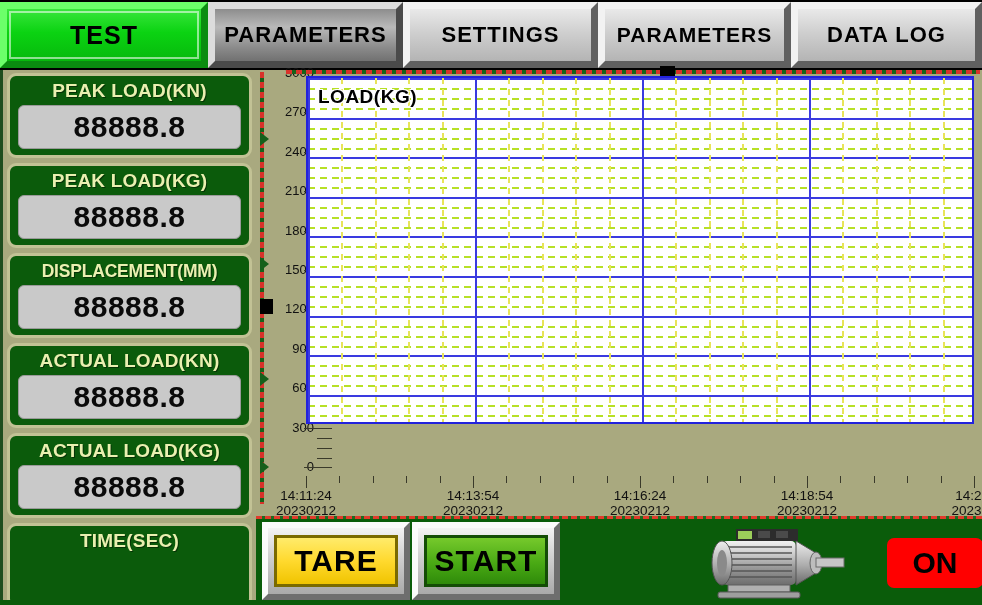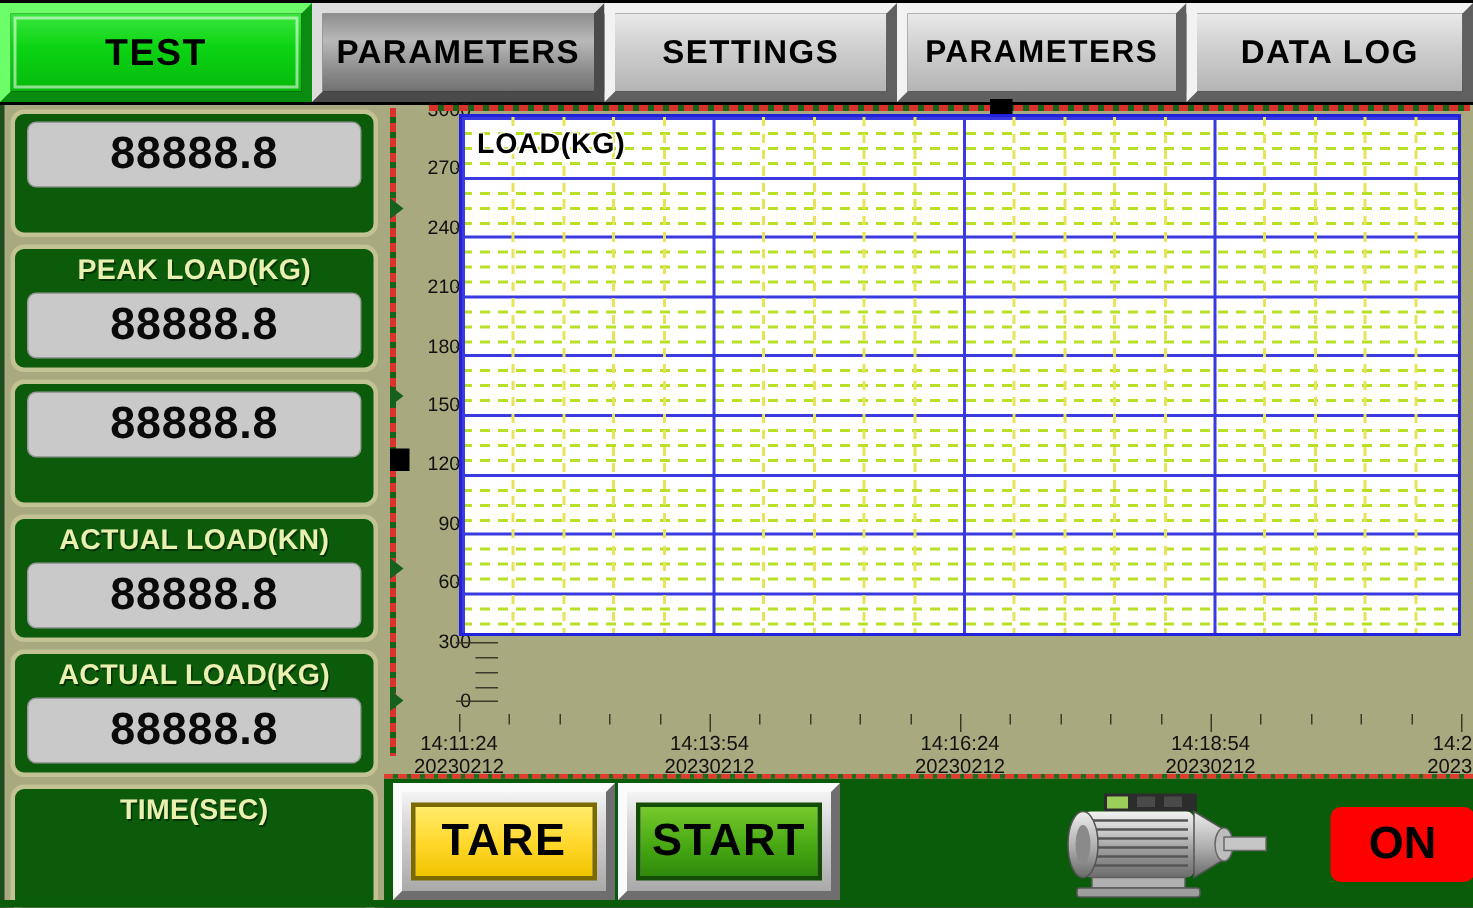--- a/index.html
+++ b/index.html
@@ -297,29 +297,31 @@
       <span class="tlabel">PARAMETERS</span>
     </div>
     <div class="tab tab-datalog">
       <span class="tlabel">DATA LOG</span>
     </div>
   </div>
 
   <div id="sidebar">
 
     <div class="gauge">
+      <div class="gauge-label">PEAK LOAD(KN)</div>
       <div class="gauge-value">88888.8</div>
     </div>
 
     <div class="gauge">
       <div class="gauge-label">PEAK LOAD(KG)</div>
       <div class="gauge-value">88888.8</div>
     </div>
 
     <div class="gauge">
+      <div class="gauge-label narrow">DISPLACEMENT(MM)</div>
       <div class="gauge-value">88888.8</div>
     </div>
 
     <div class="gauge">
       <div class="gauge-label">ACTUAL LOAD(KN)</div>
       <div class="gauge-value">88888.8</div>
     </div>
 
     <div class="gauge">
       <div class="gauge-label">ACTUAL LOAD(KG)</div>

